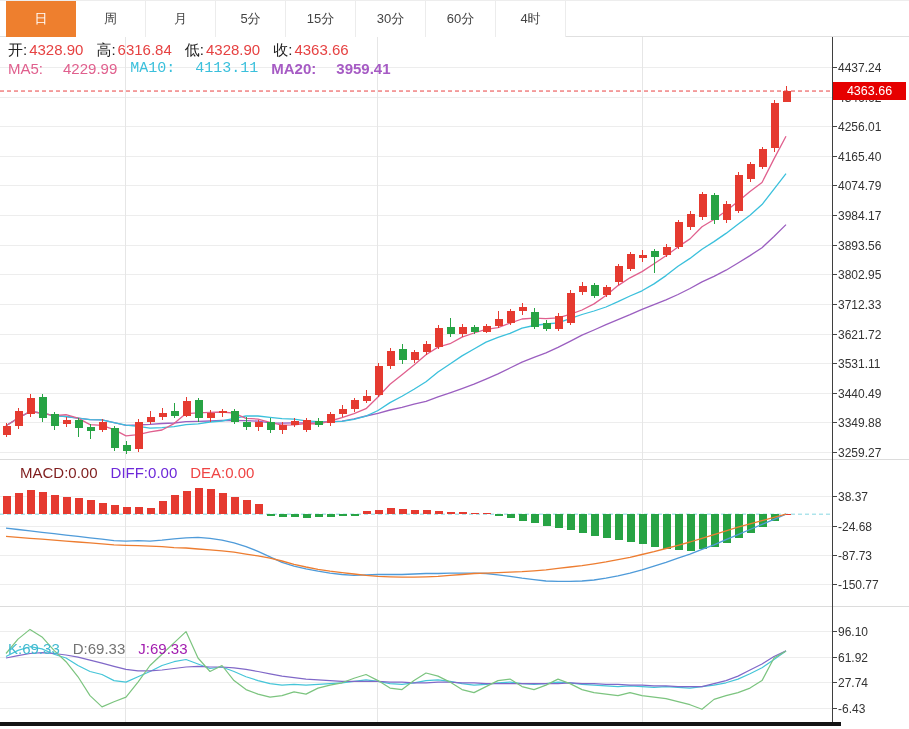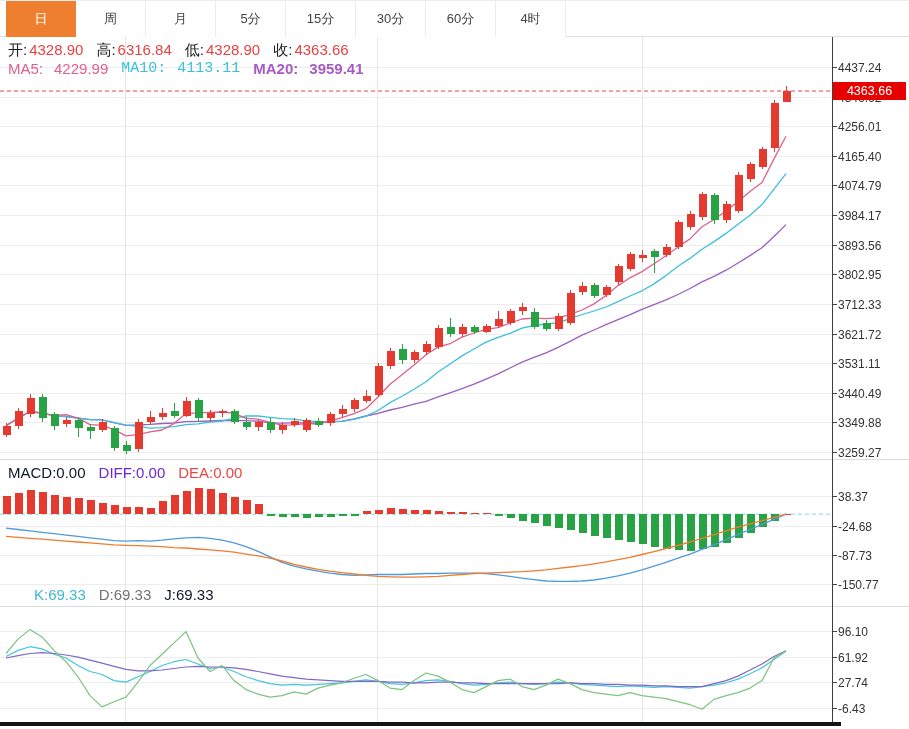--- a/index.html
+++ b/index.html
@@ -18,27 +18,27 @@
   .stage svg{position:absolute;left:0;display:block;}
   #svg-price{top:37px;}
   #svg-macd{top:459px;}
   #svg-kdj{top:606px;}
   svg text{font-family:"Liberation Sans",sans-serif;}
   
   .row{position:absolute;left:8px;display:flex;gap:13px;font-size:15px;white-space:nowrap;z-index:4;justify-content:flex-end;}
   .ohlc-row{top:41px;}
   .ma-row{top:60px;}
   .macd-header{top:464px;}
-  .kdj-header{top:586px;margin-left:26px;}
+  .kdj-header{top:640px;}
   .grp .lab{color:#222;}
   .grp .val{color:#e64242;margin-left:2px;}
   .c-ma5{color:#e0608e;}  .c-ma10{color:#3bc0dc;font-family:Liberation Mono, monospace;}  .c-ma20{color:#a65bc4;font-weight:bold;}
-  .c-macd{color:#0f172a;} .c-diff{color:#6d28d9;}  .c-dea{color:#ef4444;}
-  .c-k{color:#3fb9cf;}    .c-d{color:#737373;}     .c-j{color:#0f172a;}
-  .grp .v2{margin-left:11px;}
+  .c-macd{color:#7f1d1d;margin-left:12px;} .c-diff{color:#6d28d9;}  .c-dea{color:#ef4444;}
+  .c-k{color:#3fb9cf;}    .c-d{color:#737373;}     .c-j{color:#a21caf;}
+  .grp .v2{margin-left:20px;}
   
   .last-price-label{position:absolute;left:833px;width:73px;height:18px;line-height:18px;
       text-align:center;background:#e60000;color:#fff;font-size:12.5px;z-index:6;}
   
   .bottom-bar{position:absolute;top:722px;left:0;width:841px;height:4px;background:#141414;}
 </style>
 </head>
 <body>
 
 <div class="app">

